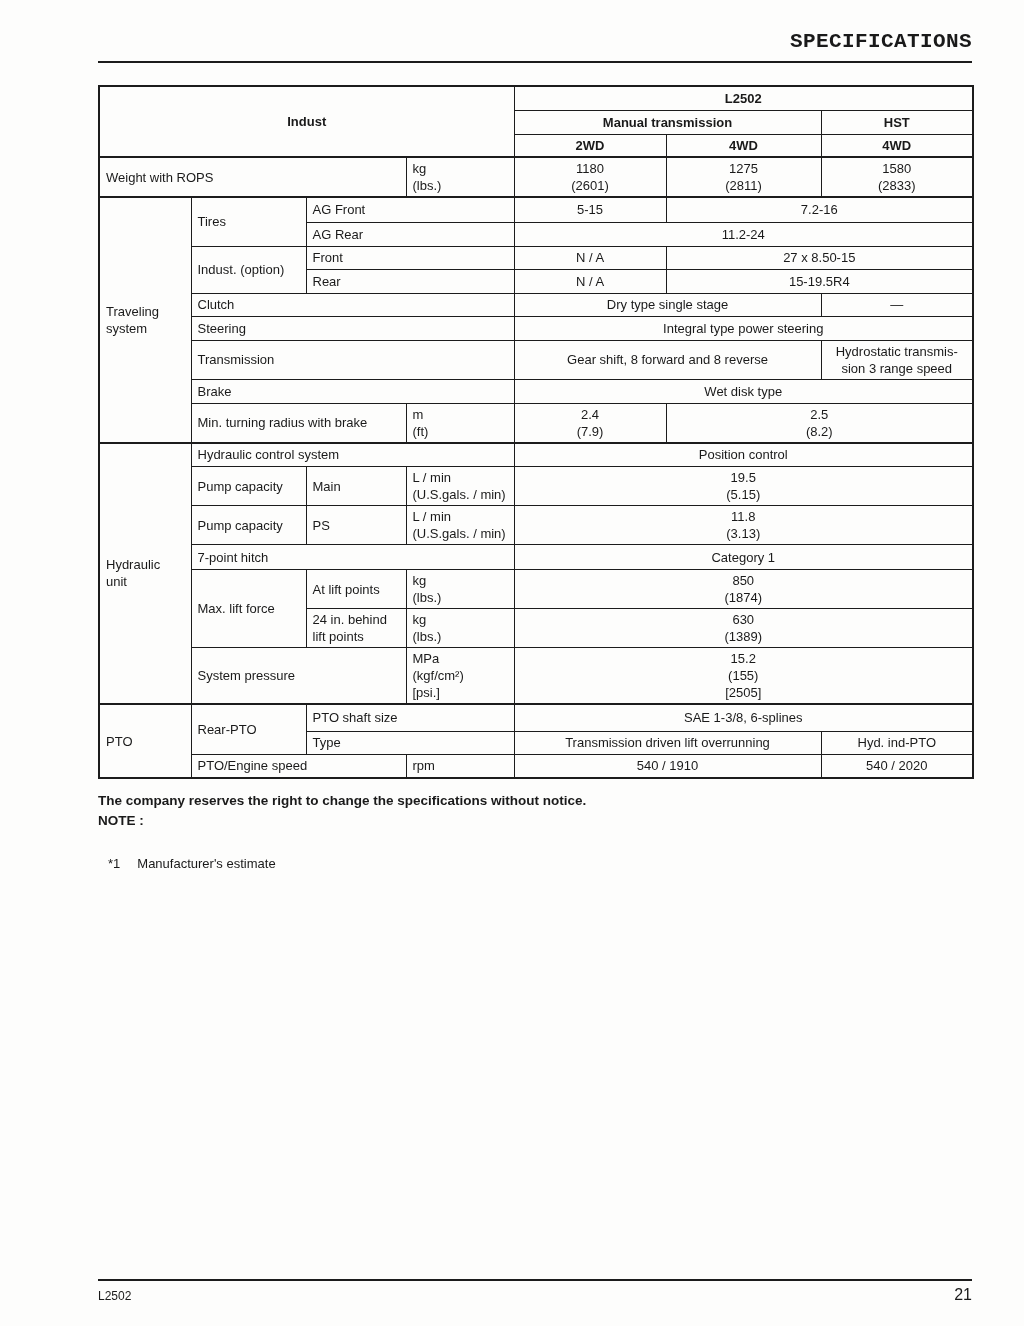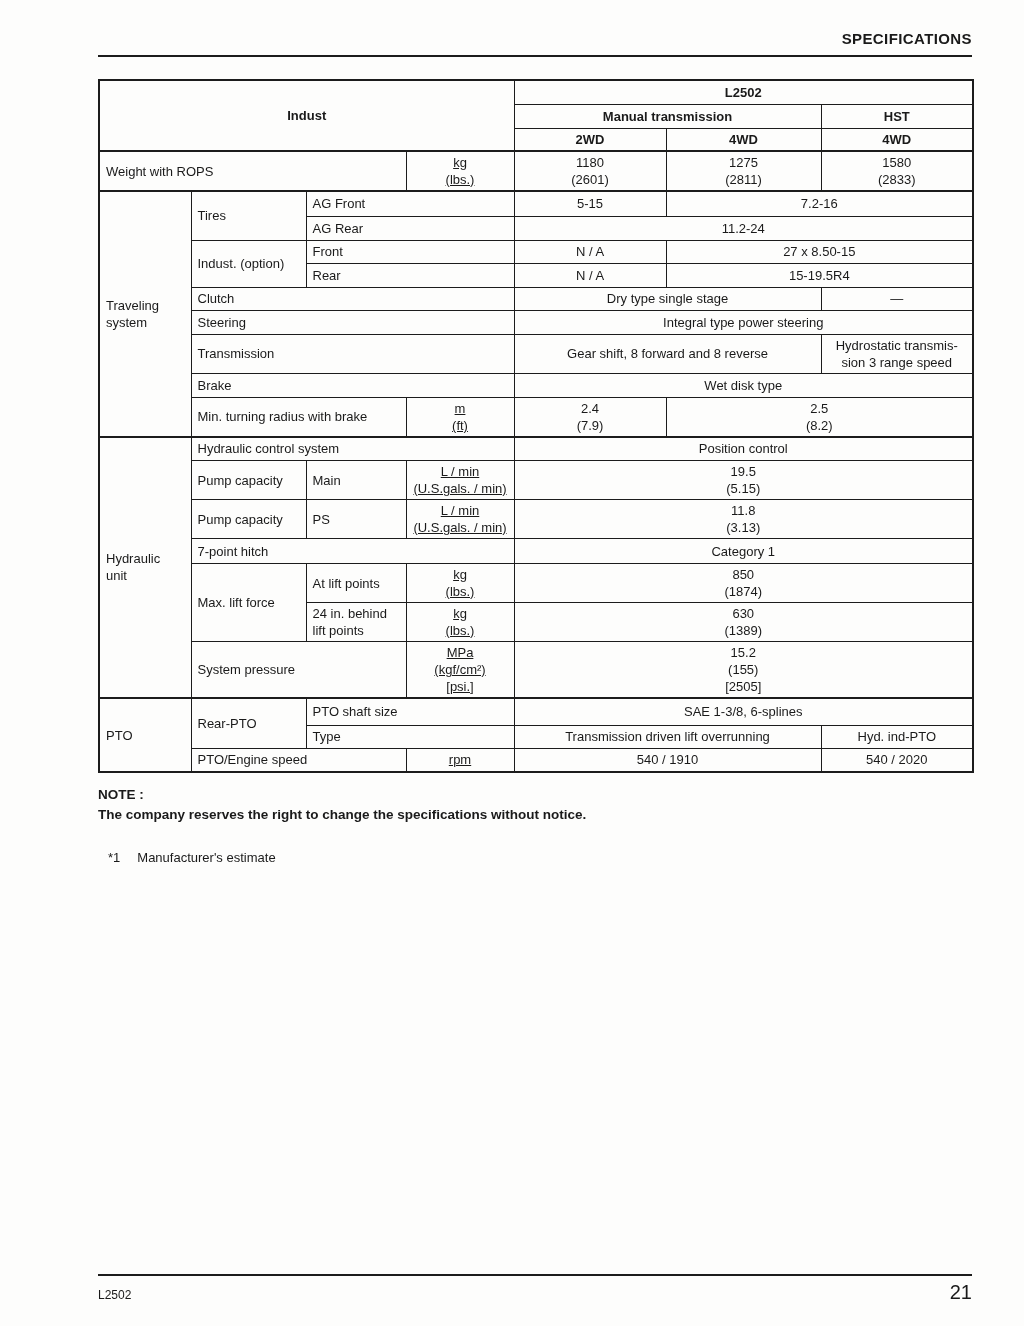--- a/index.html
+++ b/index.html
@@ -10,22 +10,23 @@
     color: #1a1a1a;
     font-family: "Liberation Sans", sans-serif;
     position: relative;
     overflow: hidden;
   }
   .content { padding: 30px 52px 0 98px; }
 
   .page-title {
     text-align: right;
     font-weight: bold;
-    font-size: 15px;
+    font-size: 21px;
     letter-spacing: 0.4px;
+    font-family: Liberation Mono, monospace;
   }
   .title-rule {
     border: none;
     border-top: 2px solid #1c1c1c;
     margin: 8px 0 0 0;
   }
 
   table.spec-table {
     border-collapse: collapse;
     table-layout: fixed;
@@ -37,21 +38,21 @@
     border: 1px solid #1c1c1c;
     font-size: 13px;
     line-height: 17px;
     vertical-align: middle;
     padding: 2px 6px;
     overflow: hidden;
   }
   tr.thick td { border-top-width: 2px; }
 
   .c  { text-align: center; }
-  .r  { text-align: center; text-decoration: underline; }
+  .r  { text-align: left; }
   .b  { font-weight: bold; }
   .pre { white-space: pre-line; }
 
   tr.h23 { height: 23px; }
   tr.h24 { height: 24px; }
   tr.h25 { height: 25px; }
   tr.h27 { height: 27px; }
   tr.h39 { height: 39px; }
   tr.h54 { height: 54px; }
 
@@ -78,21 +79,21 @@
     border: none;
     border-top: 2px solid #1c1c1c;
     margin: 0 0 5px 0;
   }
   .footer-row {
     display: flex;
     justify-content: space-between;
     align-items: baseline;
   }
   .footer-model { font-size: 12px; }
-  .footer-page  { font-size: 20px; }
+  .footer-page  { font-size: 16px; }
 </style>
 </head>
 <body>
 
 <div class="content">
 
   <div class="page-title">SPECIFICATIONS</div>
   <hr class="title-rule">
 
   <table class="spec-table">
@@ -249,22 +250,22 @@
       <tr class="h24">
         <td colspan="2">PTO/Engine speed</td>
         <td class="r">rpm</td>
         <td colspan="2" class="c">540 / 1910</td>
         <td class="c">540 / 2020</td>
       </tr>
     </tbody>
   </table>
 
   <div class="note">
+    <div>The company reserves the right to change the specifications without notice.</div>
     <div>NOTE :</div>
-    <div>The company reserves the right to change the specifications without notice.</div>
   </div>
 
   <div class="footnote">
     <span>*1</span>
     <span>Manufacturer's estimate</span>
   </div>
 
 </div>
 
 <div class="footer">

